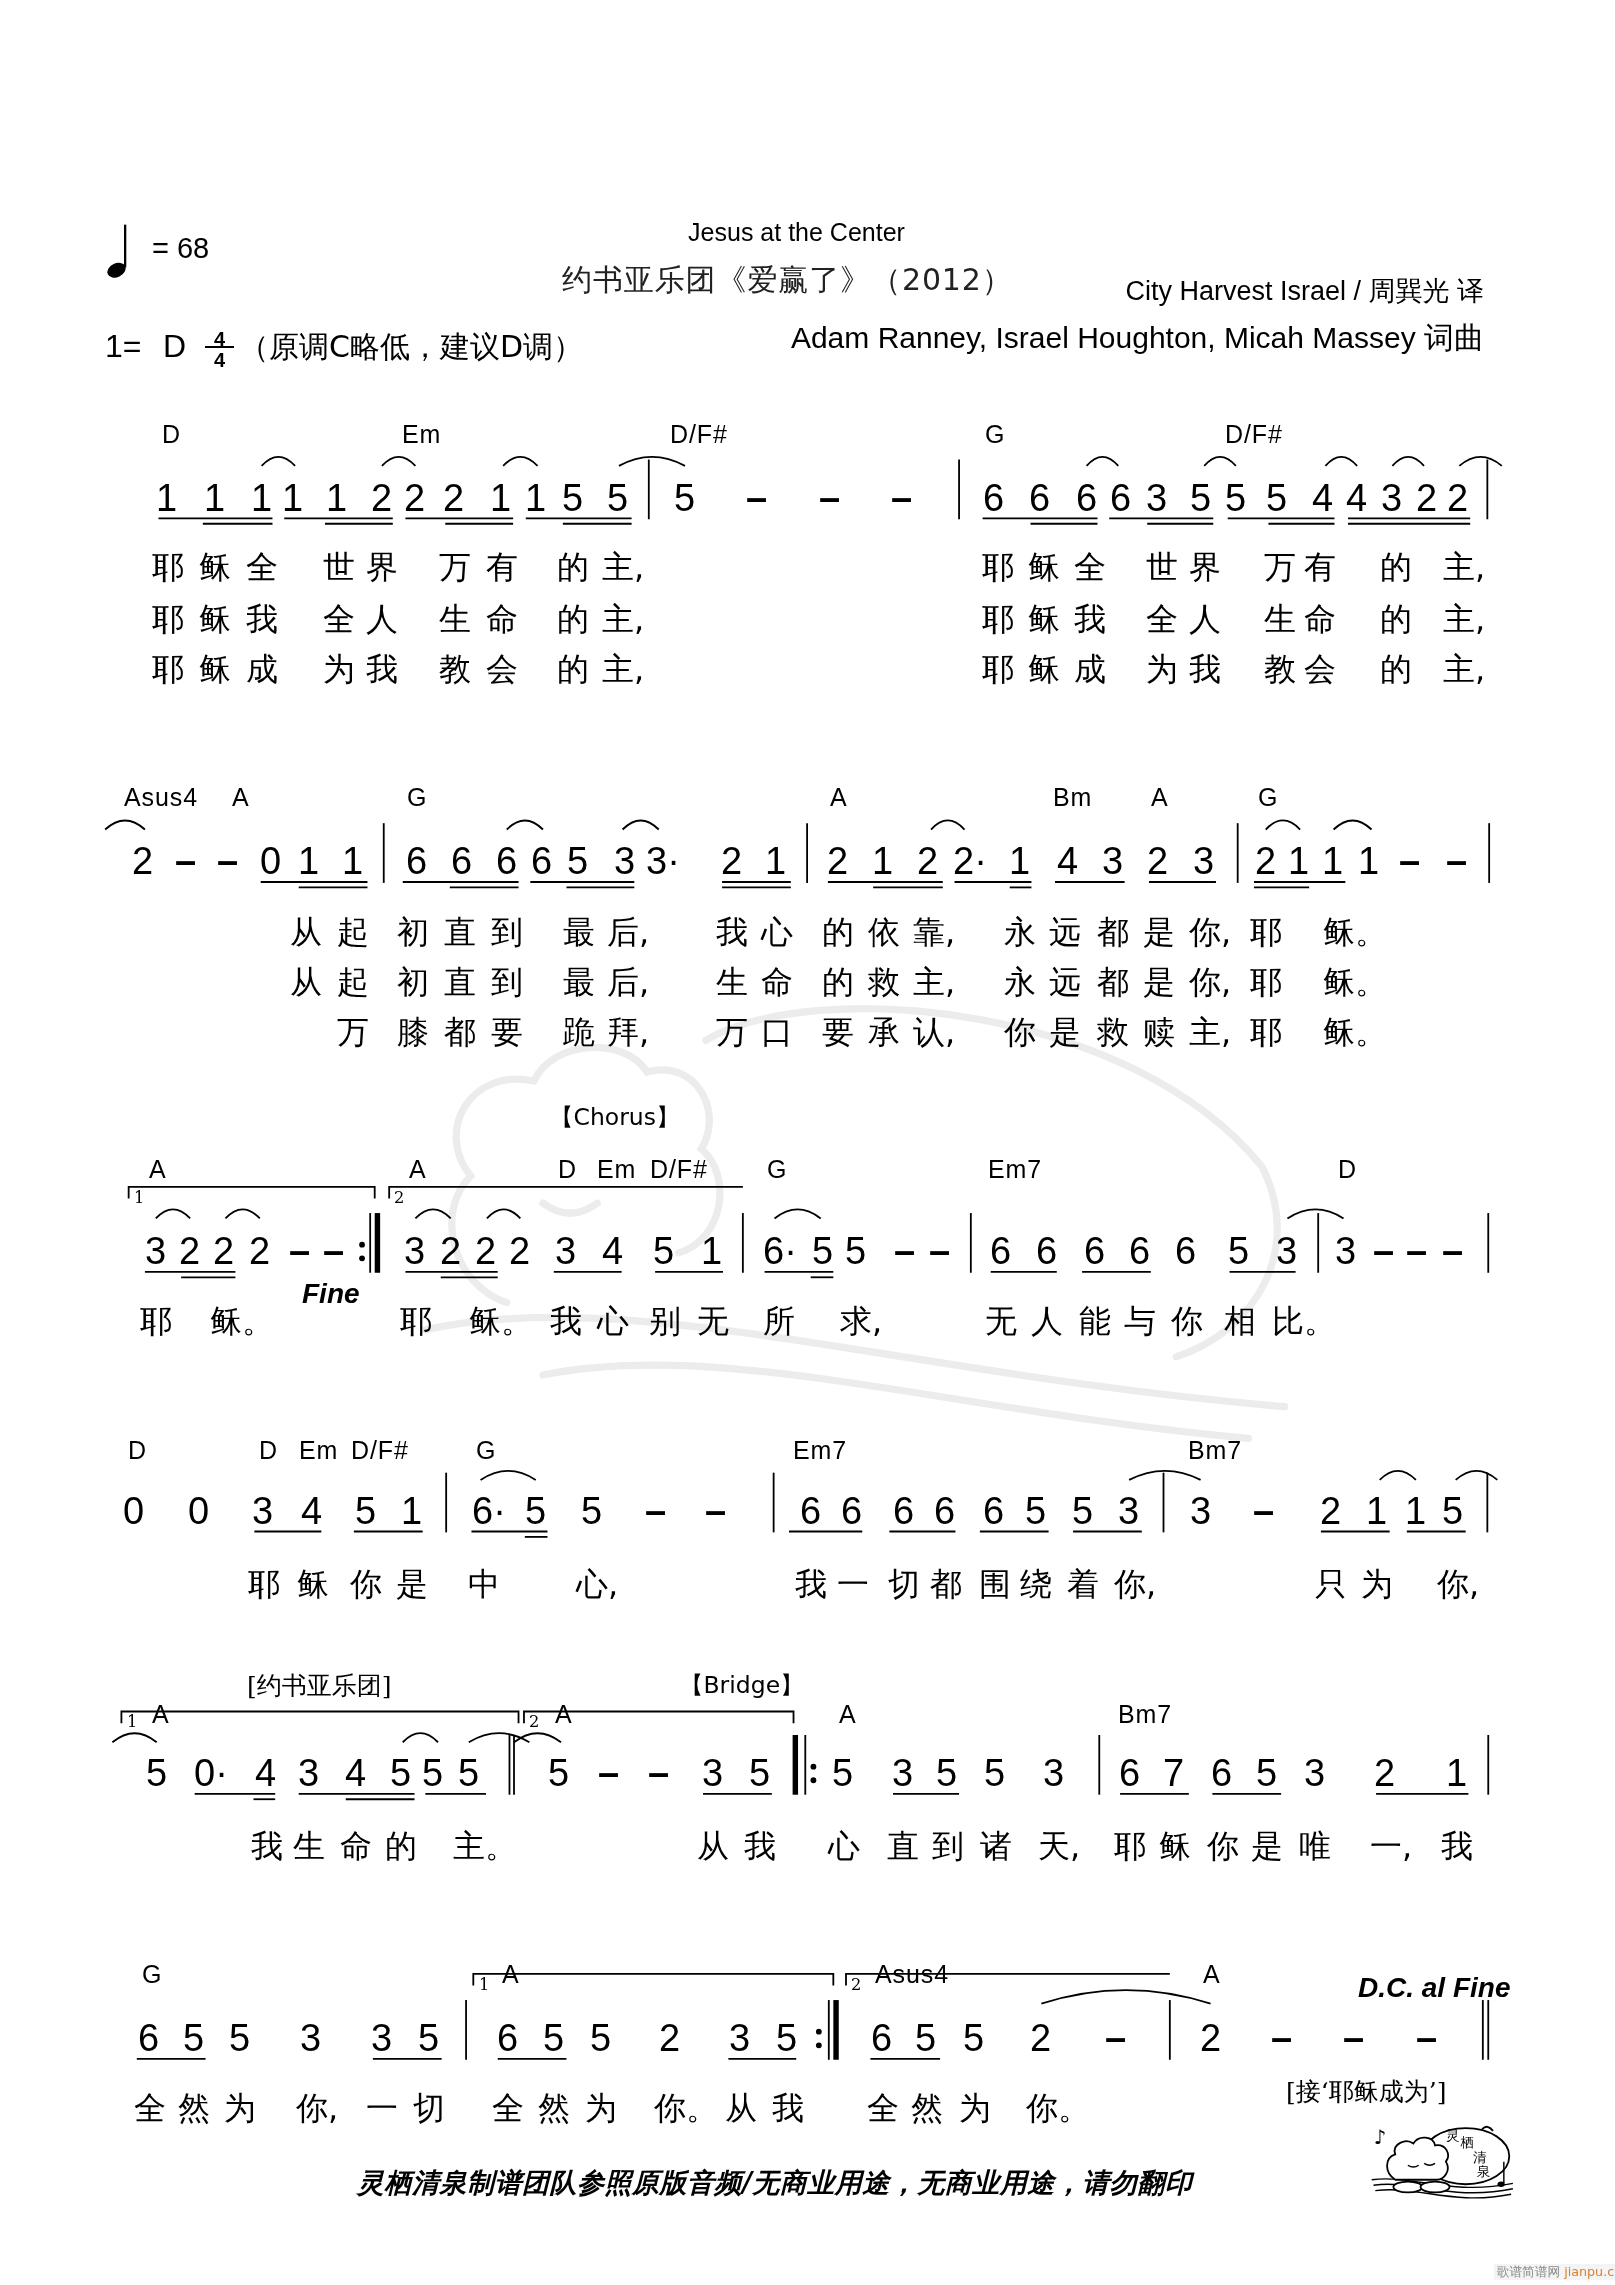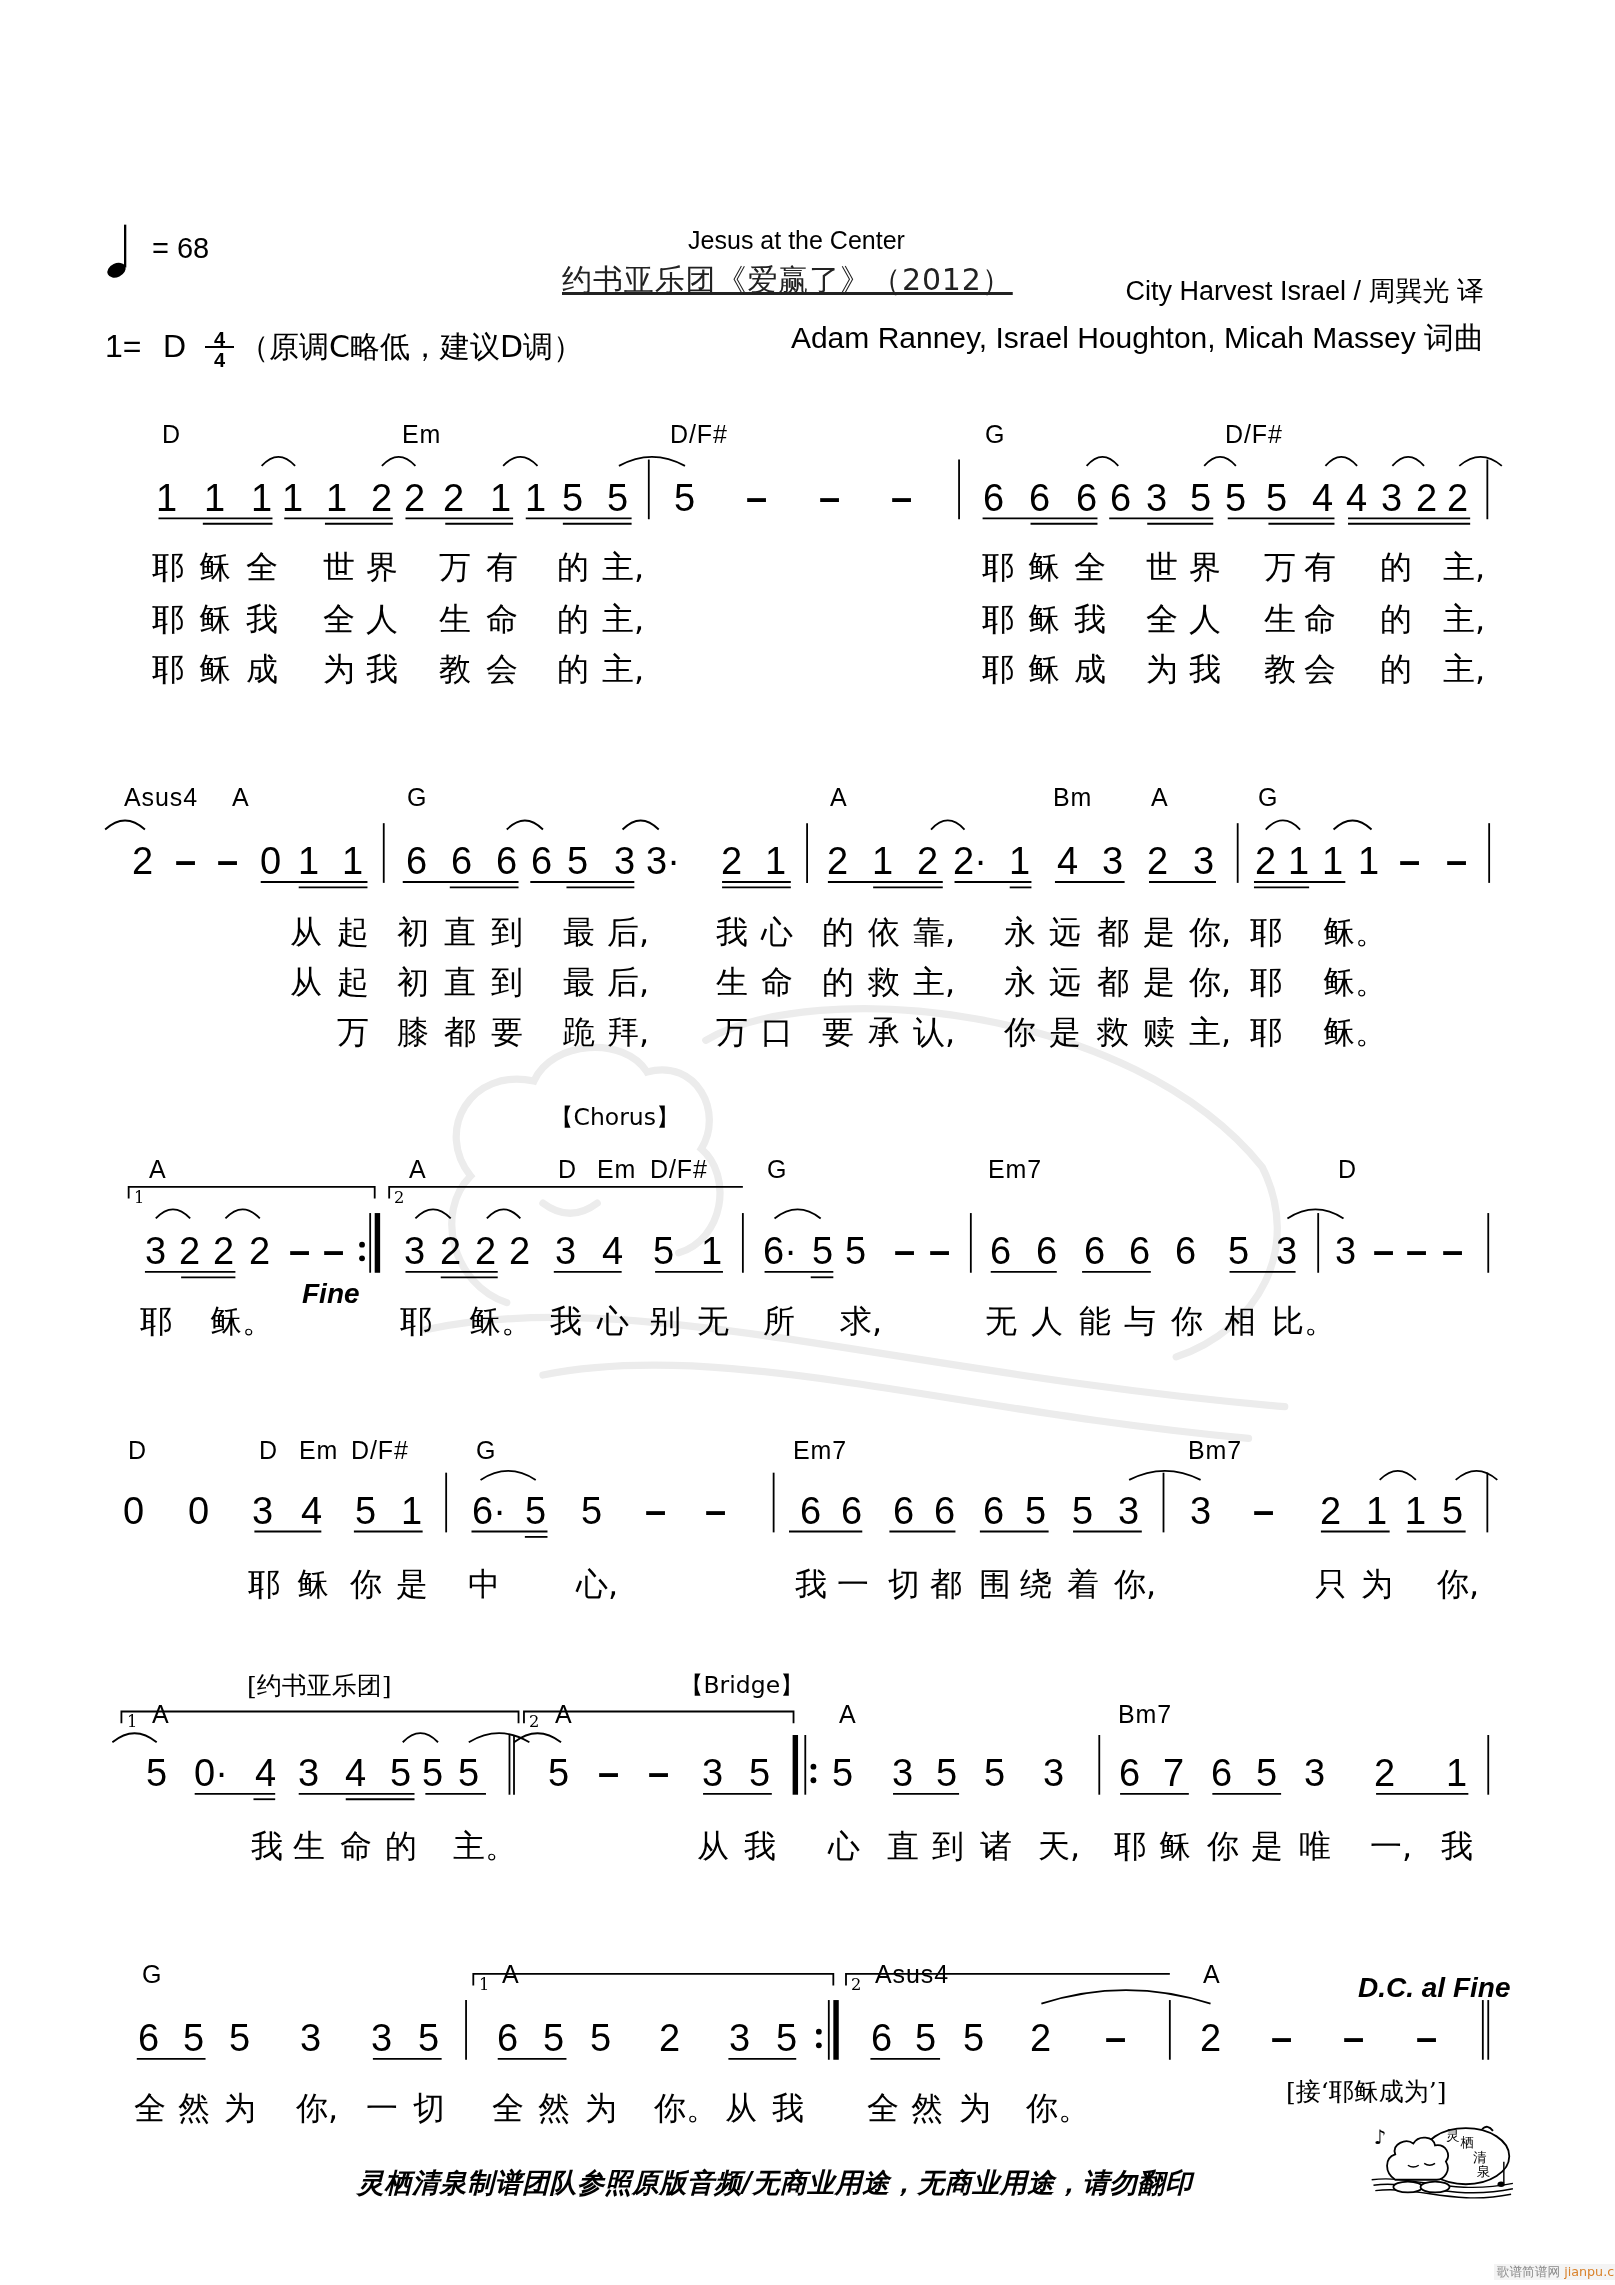--- a/index.html
+++ b/index.html
@@ -4,23 +4,23 @@
 <style>
   html, body { margin:0; padding:0; background:#ffffff; }
   #page { position:relative; width:1616px; height:2285px; background:#ffffff; overflow:hidden;
           font-family:"Liberation Sans","DejaVu Sans",sans-serif; color:#000; }
   .abs { position:absolute; white-space:nowrap; }
   #gfx { position:absolute; left:0; top:0; }
   .staff { position:absolute; left:0; top:0; width:0; height:0; }
 
   .title { left:488px; width:615px; top:134px; text-align:center; font-size:60px; line-height:72px;
            font-weight:bold; font-family:"DejaVu Sans",sans-serif; }
-  .subtitle { left:525px; width:543px; top:217px; text-align:center; font-size:25px; line-height:31px;margin-top:8px; }
+  .subtitle { left:525px; width:543px; top:217px; text-align:center; font-size:25px; line-height:31px; }
   .album { left:562px; top:263px; font-size:30px; line-height:33px; letter-spacing:0.9px; color:#222;
-           font-family:"DejaVu Sans",sans-serif;text-decoration:underline; }
+           font-family:"DejaVu Sans",sans-serif; }
   .translator { right:132px; top:275px; font-size:27px; line-height:33px; font-family:"Liberation Sans","DejaVu Sans",sans-serif; }
   .composers { right:132px; top:321px; font-size:30px; line-height:34px; font-family:"Liberation Sans","DejaVu Sans",sans-serif; }
   .tempo-label { left:152px; top:233px; font-size:29px; line-height:31px; }
   .key-prefix { left:105px; top:329px; font-size:32px; line-height:34px; }
   .key-tonic { left:163px; top:329px; font-size:32px; line-height:34px; }
   .time-num, .time-den { left:204px; width:31px; text-align:center; font-size:20px; line-height:20px; font-weight:bold; }
   .time-num { top:329px; }
   .time-den { top:350px; }
   .time-bar { left:205px; top:346px; width:29px; height:1.8px; background:#000; }
   .key-remark { left:239px; top:330px; font-size:30px; line-height:34px; font-family:"DejaVu Sans",sans-serif; }

